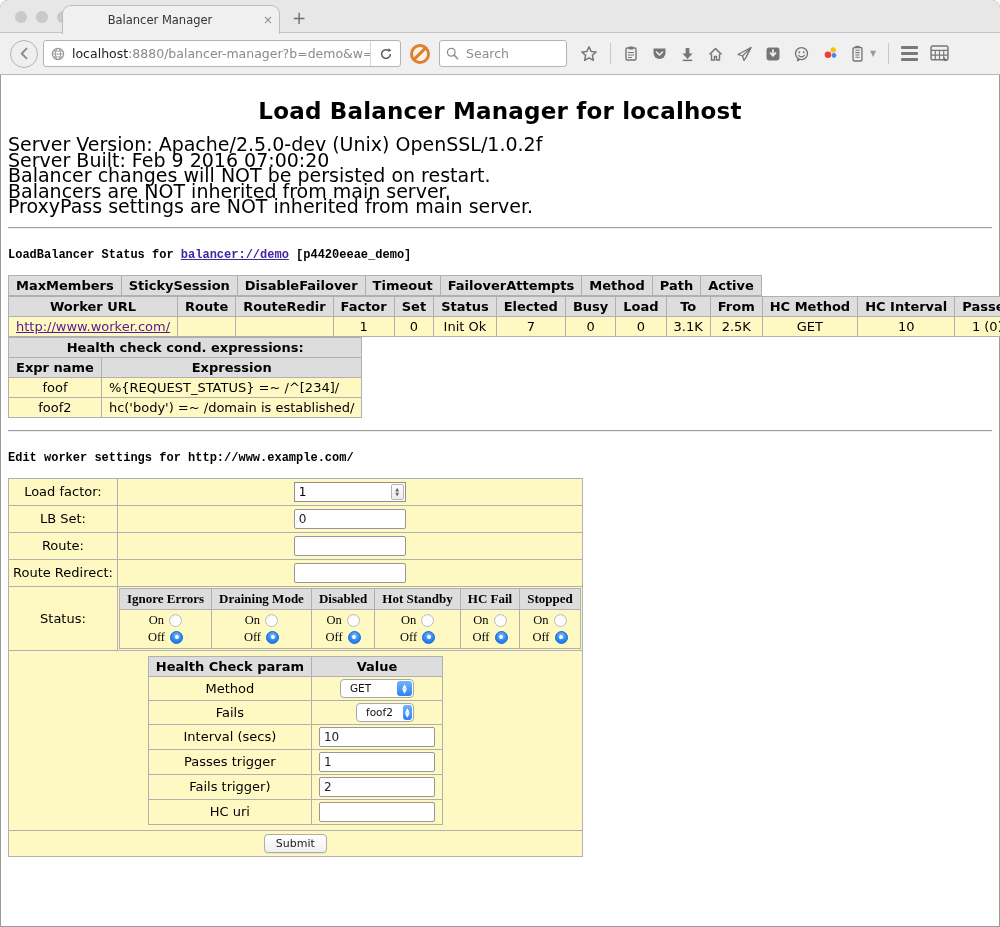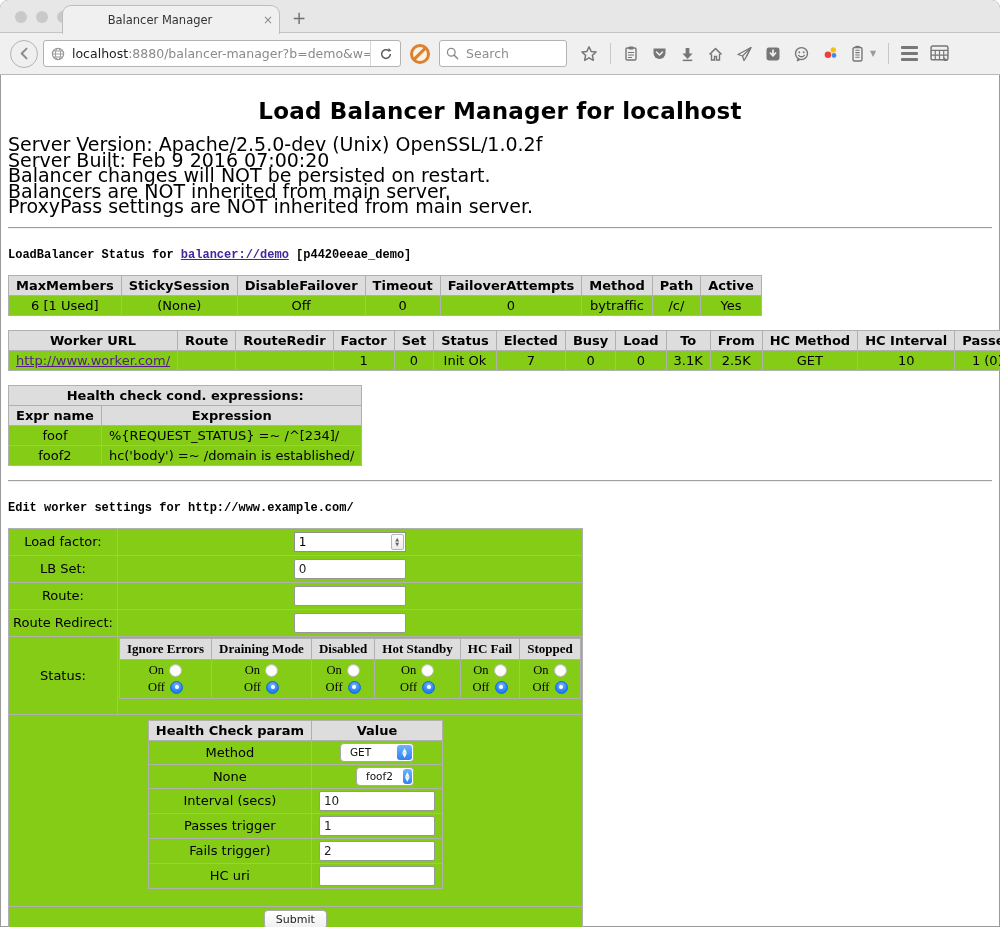--- a/index.html
+++ b/index.html
@@ -57,21 +57,21 @@
   .content { padding:2px 8px 0 8px; font-size:13px; }
   h1 { font-size:23px; margin:21px 0 13px 0; letter-spacing:.2px;text-align:center; }
   .info-line { font-size:19px; line-height:15.5px; }
   hr.thin { border:none; border-top:1px solid #9e9e9e; border-bottom:1px solid #f0f0f0;
             margin:12px 0; }
   h3 { font-size:12px; margin:19px 0 13px 0;font-family:Liberation Mono, monospace; }
   a { color:#551a8b; text-decoration:underline; }
   h3 a { color:#44269c; }
 
   table.tbl { border-collapse:collapse; border:1px solid #8f8f8f; font-size:13px;
-              margin-bottom:14px; background:#84cc16;padding-left:17px; }
+              background:#fef9c3;padding-left:17px; }
   table.tbl th { background:#dddddd; border:1px solid #b0b0b0; padding:2px 7px;
                  font-weight:bold; text-align:center; white-space:nowrap; }
   table.tbl td { border:1px solid #b0b0b0; padding:2px 7px; text-align:center;
                  white-space:nowrap; }
   .worker-tbl { width:959px; }
   .left-cell { text-align:left !important; }
 
   
   .form-tbl { width:564px; margin-bottom:0; }
   .form-tbl > tbody > tr > td { padding:3px 4px; height:24px; }
@@ -267,30 +267,20 @@
           <tr>
         <th>MaxMembers</th>
         <th>StickySession</th>
         <th>DisableFailover</th>
         <th>Timeout</th>
         <th>FailoverAttempts</th>
         <th>Method</th>
         <th>Path</th>
         <th>Active</th>
       </tr>
-      <tr>
-        <td>6 [1 Used]</td>
-        <td>(None)</td>
-        <td>Off</td>
-        <td>0</td>
-        <td>0</td>
-        <td>bytraffic</td>
-        <td>/c/</td>
-        <td>Yes</td>
-      </tr>
     </tbody>
       </table>
 
     <table class="tbl worker-tbl">
       <tbody>
           <tr>
         <th>Worker URL</th>
         <th>Route</th>
         <th>RouteRedir</th>
         <th>Factor</th>
@@ -463,21 +453,21 @@
             <tr>
               <td>Method</td>
               <td>
                 <span class="sel" style="width:74px;">
                         <span class="val" style="flex:1;justify-content:flex-start;">GET</span>
                         <span class="arrows">▲<br>▼</span>
                       </span>
               </td>
             </tr>
             <tr>
-              <td>None</td>
+              <td>Fails</td>
               <td>
                 <span class="sel" style="width:58px;margin-left:16px;">
                         <span class="val" style="flex:1;">foof2</span>
                         <span class="arrows">▲<br>▼</span>
                       </span>
               </td>
             </tr>
             <tr>
               <td>Interval (secs)</td>
               <td><input class="ti" style="width: 116px;" type="text" value="10"></td>

